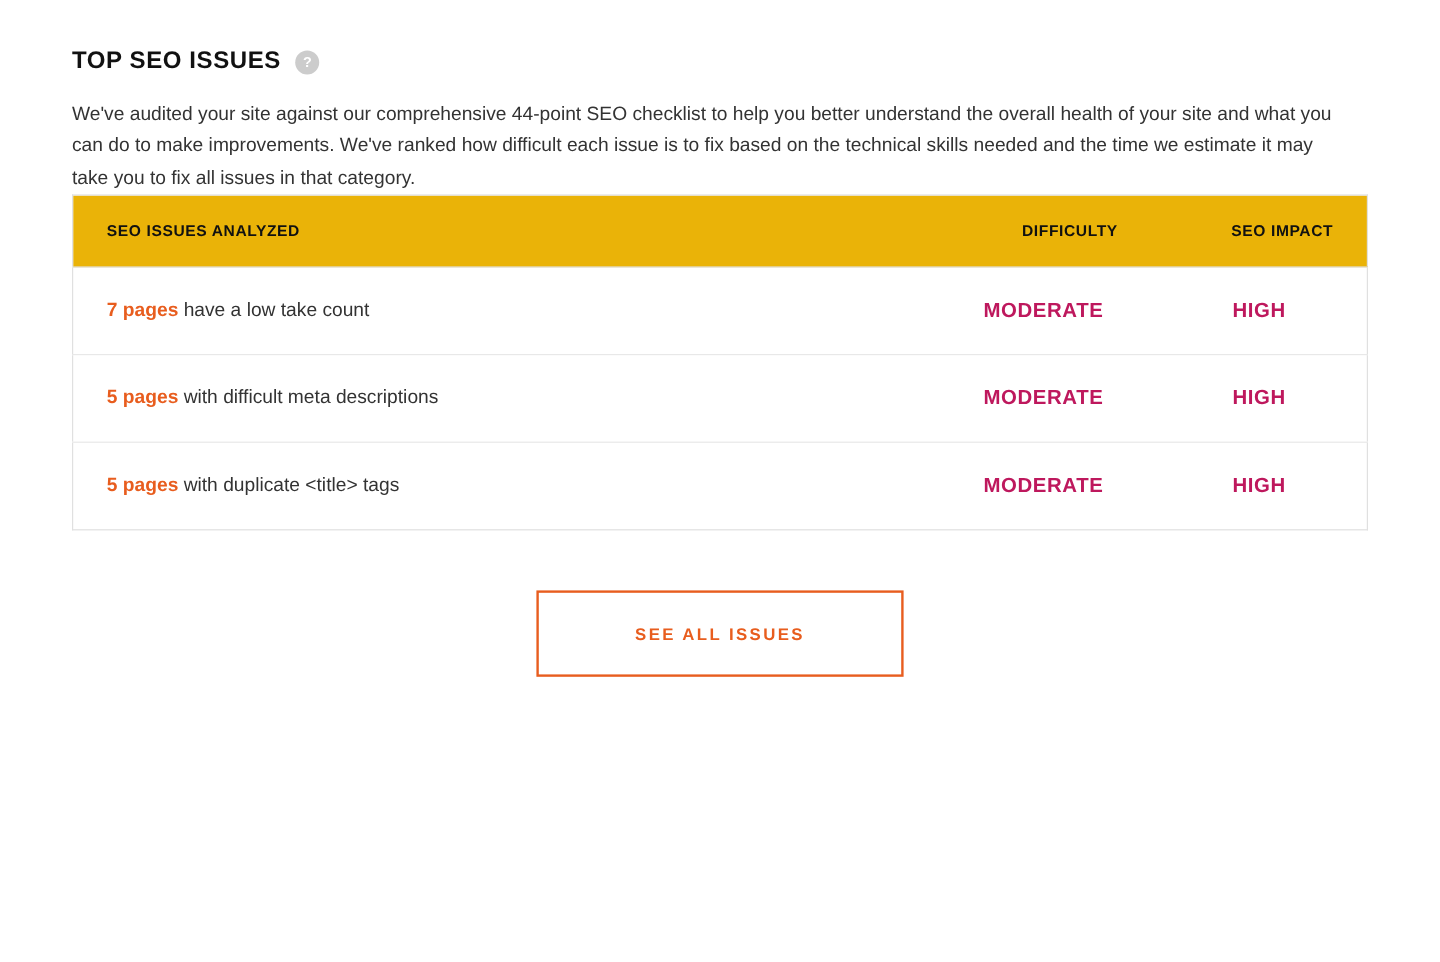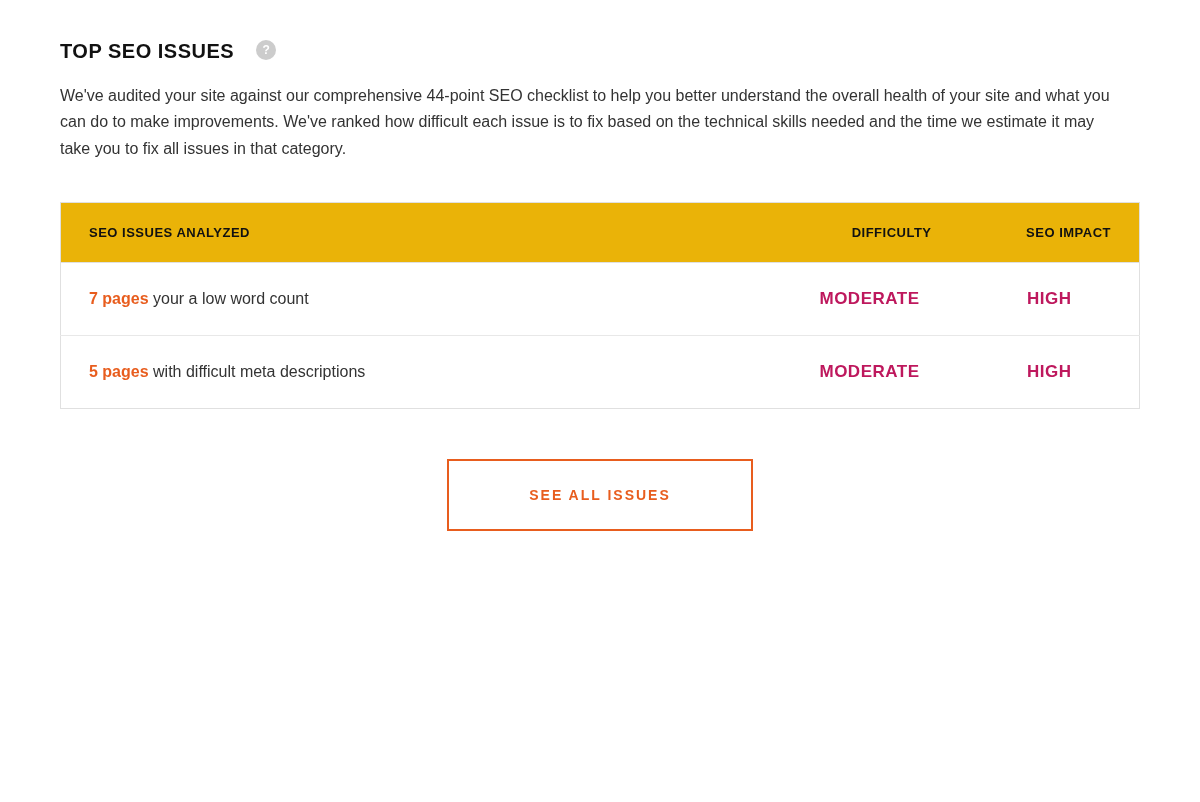--- a/index.html
+++ b/index.html
@@ -16,22 +16,22 @@
       min-height: 802px;
       padding: 40px 60px;
     }
 
     .page-container {
       max-width: 1100px;
     }
 
     .section-title-row {
       display: flex;
-      align-items: flex-start;
-      gap: 22px;
+      align-items: center;
+      gap: 12px;
       margin-bottom: 20px;
     }
 
     .section-title {
       font-size: 20px;
       font-weight: 900;
       letter-spacing: 0.5px;
       color: #111111;
     }
 
@@ -47,21 +47,20 @@
       align-items: center;
       justify-content: center;
       cursor: pointer;
       flex-shrink: 0;
     }
 
     .description {
       font-size: 16px;
       line-height: 1.65;
       color: #333333;
-      margin-bottom: 40px;
       max-width: 1050px;
     }
 
     .issues-table {
       width: 100%;
       border-collapse: collapse;
       border: 1px solid #e0e0e0;
     }
 
     .issues-table thead tr {
@@ -156,26 +155,31 @@
   <table class="issues-table">
     <thead>
       <tr>
         <th class="col-issues">SEO ISSUES ANALYZED</th>
         <th class="col-difficulty">DIFFICULTY</th>
         <th class="col-impact">SEO IMPACT</th>
       </tr>
     </thead>
     <tbody id="issues-tbody">
     <tr>
-          <td><a class="highlight-link" href="#">7 pages</a><span> your a low word count</span></td>
+          <td><a class="highlight-link" href="#">7 pages</a><span> have a low take count</span></td>
           <td class="col-difficulty">MODERATE</td>
           <td class="col-impact">HIGH</td>
         </tr>
         <tr>
           <td><a class="highlight-link" href="#">5 pages</a><span> with difficult meta descriptions</span></td>
+          <td class="col-difficulty">MODERATE</td>
+          <td class="col-impact">HIGH</td>
+        </tr>
+        <tr>
+          <td><a class="highlight-link" href="#">5 pages</a><span> with duplicate &lt;title&gt; tags</span></td>
           <td class="col-difficulty">MODERATE</td>
           <td class="col-impact">HIGH</td>
         </tr>
       </tbody>
   </table>
 
   <div class="see-all-container">
     <button class="see-all-button">SEE ALL ISSUES</button>
   </div>
 

